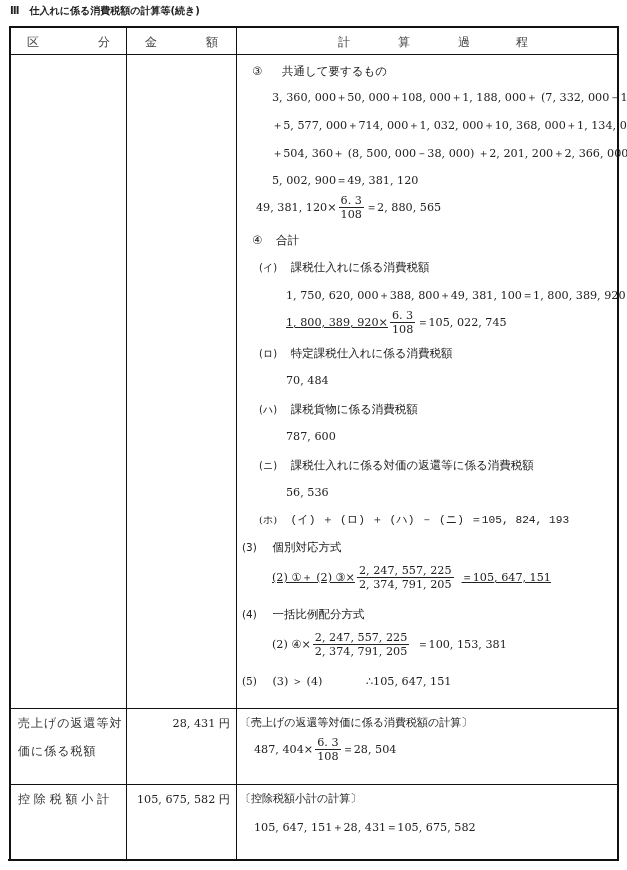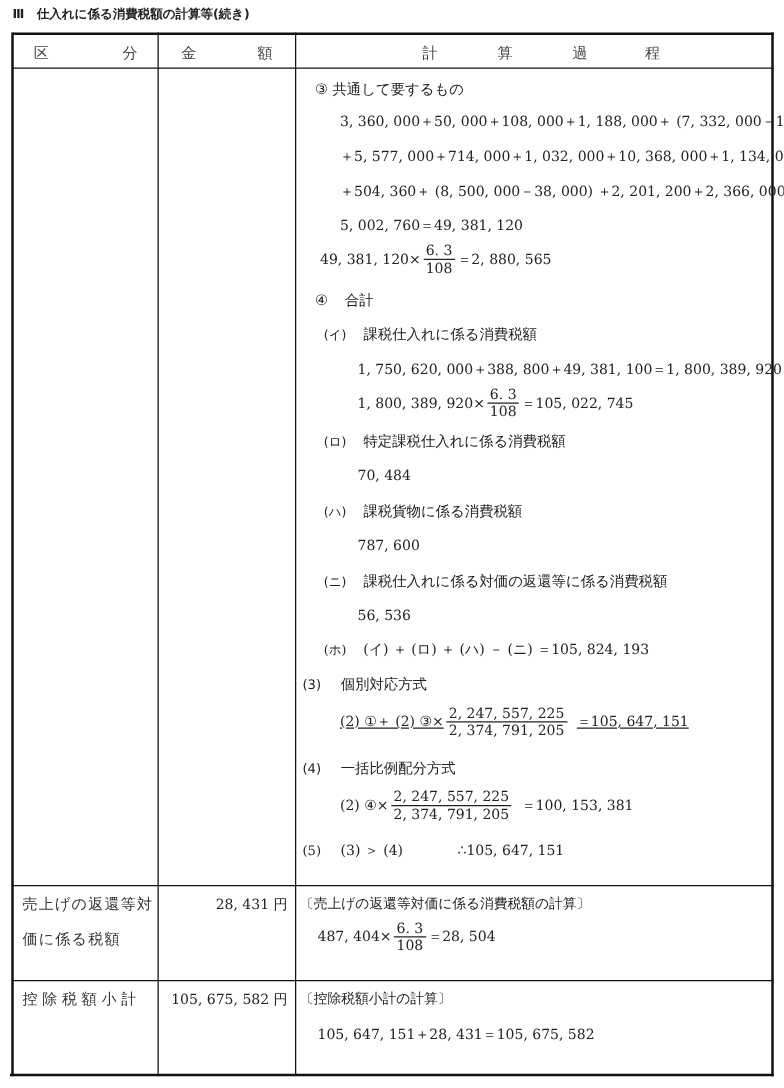--- a/index.html
+++ b/index.html
@@ -47,42 +47,42 @@
   <span class="hdr" style="left:206px;">額</span>
   <span class="hdr" style="left:338px;">計</span>
   <span class="hdr" style="left:398px;">算</span>
   <span class="hdr" style="left:458px;">過</span>
   <span class="hdr" style="left:516px;">程</span>
 </div>
 
 <div>
   <div class="ln jp" style="left:252px; top:64px;">
     <span>③</span>
-    <span style="margin-left:0;">共通して要するもの</span>
+    <span style="margin-left:16px;">共通して要するもの</span>
   </div>
   <div class="ln" style="left:272px; top:91px;">3, 360, 000＋50, 000＋108, 000＋1, 188, 000＋ (7, 332, 000－18, 000)</div>
   <div class="ln" style="left:272px; top:119px;">＋5, 577, 000＋714, 000＋1, 032, 000＋10, 368, 000＋1, 134, 000</div>
   <div class="ln" style="left:272px; top:147px;">＋504, 360＋ (8, 500, 000－38, 000) ＋2, 201, 200＋2, 366, 000</div>
-  <div class="ln" style="left:272px; top:174px;">5, 002, 760＝49, 381, 120</div>
+  <div class="ln" style="left:272px; top:174px;">5, 002, 900＝49, 381, 120</div>
   <div class="ln" style="left:256px; top:194px;">
     <span style="vertical-align:middle;">49, 381, 120×</span><span class="frac"><span class="num">6. 3</span><span class="den">108</span></span><span style="vertical-align:middle;">＝2, 880, 565</span>
   </div>
 
   <div class="ln jp" style="left:252px; top:233px;">
     <span>④</span>
     <span style="margin-left:10px;">合計</span>
   </div>
 
   <div class="ln jp" style="left:259px; top:260px;">
     <span style="font-size:10px;">(イ)</span>
     <span style="margin-left:10px;">課税仕入れに係る消費税額</span>
   </div>
   <div class="ln" style="left:286px; top:289px;">1, 750, 620, 000＋388, 800＋49, 381, 100＝1, 800, 389, 920</div>
   <div class="ln" style="left:286px; top:309px;">
-    <span style="vertical-align:middle;">1, 800, 389, 920×</span><span class="frac"><span class="num">6. 3</span><span class="den">108</span></span><span style="vertical-align:middle;">＝105, 022, 745</span>
+    <span style="vertical-align:middle;text-decoration:underline;">1, 800, 389, 920×</span><span class="frac"><span class="num">6. 3</span><span class="den">108</span></span><span style="vertical-align:middle;">＝105, 022, 745</span>
   </div>
 
   <div class="ln jp" style="left:259px; top:346px;">
     <span style="font-size:10px;">(ロ)</span>
     <span style="margin-left:10px;">特定課税仕入れに係る消費税額</span>
   </div>
   <div class="ln" style="left:286px; top:374px;">70, 484</div>
 
   <div class="ln jp" style="left:259px; top:402px;">
     <span style="font-size:10px;">(ハ)</span>
@@ -91,21 +91,21 @@
   <div class="ln" style="left:286px; top:430px;">787, 600</div>
 
   <div class="ln jp" style="left:259px; top:458px;">
     <span style="font-size:10px;">(ニ)</span>
     <span style="margin-left:10px;">課税仕入れに係る対価の返還等に係る消費税額</span>
   </div>
   <div class="ln" style="left:286px; top:486px;">56, 536</div>
 
   <div class="ln" style="left:259px; top:513px;">
     <span style="font-size:10px;">(ホ)</span>
-    <span style="margin-left:10px;">(イ) ＋ (ロ) ＋ (ハ) － (ニ) ＝105, 824, 193</span>
+    <span style="margin-left:10px;font-family:Liberation Mono, monospace;">(イ) ＋ (ロ) ＋ (ハ) － (ニ) ＝105, 824, 193</span>
   </div>
 
   <div class="ln jp" style="left:242px; top:540px;">
     <span style="font-size:10.5px;">(3)</span>
     <span style="margin-left:12px;">個別対応方式</span>
   </div>
   <div class="ln" style="left:272px; top:564px;text-decoration:underline;">
     <span style="vertical-align:middle;">(2) ①＋ (2) ③×</span><span class="frac" style="margin-right:8px;"><span class="num">2, 247, 557, 225</span><span class="den">2, 374, 791, 205</span></span><span style="vertical-align:middle;">＝105, 647, 151</span>
   </div>
 

